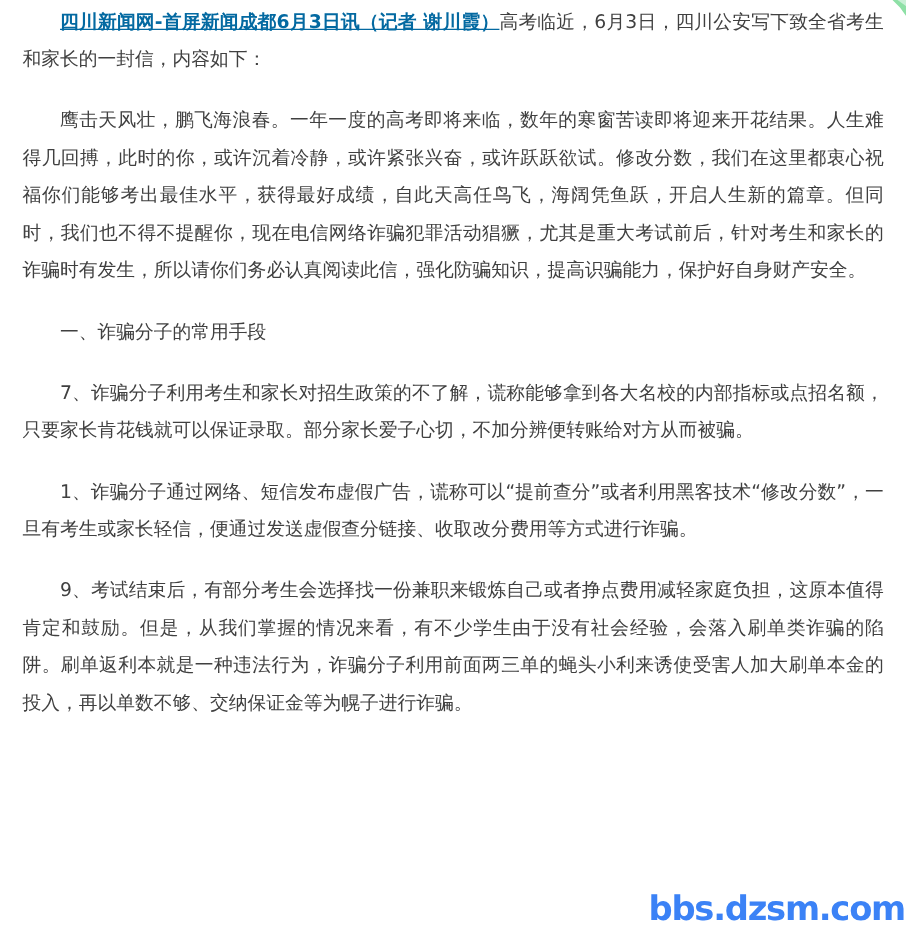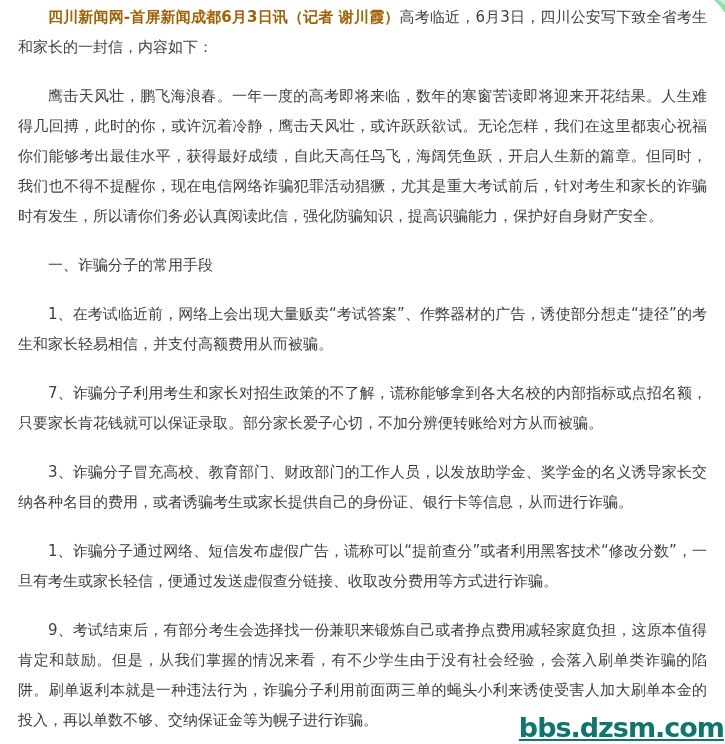--- a/index.html
+++ b/index.html
@@ -24,66 +24,64 @@
     margin: 19px 0;
     text-indent: 2em;
     text-align: justify;
     color: #404040;
   }
   .article p.first {
     margin-top: 0;
   }
   .lead-bold {
     font-weight: 700;
-    color: #a16207;
+    color: #0369a1;
+    text-decoration: underline;
   }
   .section-heading {
     font-size: 15px;
     line-height: 30px;
     font-weight: 400;
     margin: 19px 0;
     text-indent: 2em;
     color: #383838;
   }
   .watermark {
     position: absolute;
     right: 1px;
     bottom: 3px;
     font-size: 27px;
     line-height: 1;
     font-weight: 700;
     letter-spacing: -1px;
-    color: #0f766e;
+    color: #3b82f6;
     font-family: "DejaVu Sans", "Liberation Sans", sans-serif;
     pointer-events: none;
-    text-decoration: underline;
   }
   .corner-decoration {
     position: absolute;
     top: 0;
     right: 0;
     width: 16px;
     height: 15px;
   }
 </style>
 </head>
 <body>
 
 <div class="article">
   <p class="first"><span class="lead-bold">四川新闻网-首屏新闻成都6月3日讯（记者 谢川霞）</span><span>高考临近，6月3日，四川公安写下致全省考生和家长的一封信，内容如下：</span></p>
 
-  <p>鹰击天风壮，鹏飞海浪春。一年一度的高考即将来临，数年的寒窗苦读即将迎来开花结果。人生难得几回搏，此时的你，或许沉着冷静，鹰击天风壮，或许跃跃欲试。无论怎样，我们在这里都衷心祝福你们能够考出最佳水平，获得最好成绩，自此天高任鸟飞，海阔凭鱼跃，开启人生新的篇章。但同时，我们也不得不提醒你，现在电信网络诈骗犯罪活动猖獗，尤其是重大考试前后，针对考生和家长的诈骗时有发生，所以请你们务必认真阅读此信，强化防骗知识，提高识骗能力，保护好自身财产安全。</p>
+  <p>鹰击天风壮，鹏飞海浪春。一年一度的高考即将来临，数年的寒窗苦读即将迎来开花结果。人生难得几回搏，此时的你，或许沉着冷静，或许紧张兴奋，或许跃跃欲试。修改分数，我们在这里都衷心祝福你们能够考出最佳水平，获得最好成绩，自此天高任鸟飞，海阔凭鱼跃，开启人生新的篇章。但同时，我们也不得不提醒你，现在电信网络诈骗犯罪活动猖獗，尤其是重大考试前后，针对考生和家长的诈骗时有发生，所以请你们务必认真阅读此信，强化防骗知识，提高识骗能力，保护好自身财产安全。</p>
 
   <p class="section-heading">一、诈骗分子的常用手段</p>
 
-  <p>1、在考试临近前，网络上会出现大量贩卖“考试答案”、作弊器材的广告，诱使部分想走“捷径”的考生和家长轻易相信，并支付高额费用从而被骗。</p>
 
   <p>7、诈骗分子利用考生和家长对招生政策的不了解，谎称能够拿到各大名校的内部指标或点招名额，只要家长肯花钱就可以保证录取。部分家长爱子心切，不加分辨便转账给对方从而被骗。</p>
 
-  <p>3、诈骗分子冒充高校、教育部门、财政部门的工作人员，以发放助学金、奖学金的名义诱导家长交纳各种名目的费用，或者诱骗考生或家长提供自己的身份证、银行卡等信息，从而进行诈骗。</p>
 
   <p>1、诈骗分子通过网络、短信发布虚假广告，谎称可以“提前查分”或者利用黑客技术“修改分数”，一旦有考生或家长轻信，便通过发送虚假查分链接、收取改分费用等方式进行诈骗。</p>
 
   <p>9、考试结束后，有部分考生会选择找一份兼职来锻炼自己或者挣点费用减轻家庭负担，这原本值得肯定和鼓励。但是，从我们掌握的情况来看，有不少学生由于没有社会经验，会落入刷单类诈骗的陷阱。刷单返利本就是一种违法行为，诈骗分子利用前面两三单的蝇头小利来诱使受害人加大刷单本金的投入，再以单数不够、交纳保证金等为幌子进行诈骗。</p>
 </div>
 
 <div class="watermark">bbs.dzsm.com</div>
 
 <svg class="corner-decoration" viewBox="0 0 16 15" aria-hidden="true">
   <polygon points="5,0 16,0 16,13 11,6" fill="#8ee0a6"></polygon>

